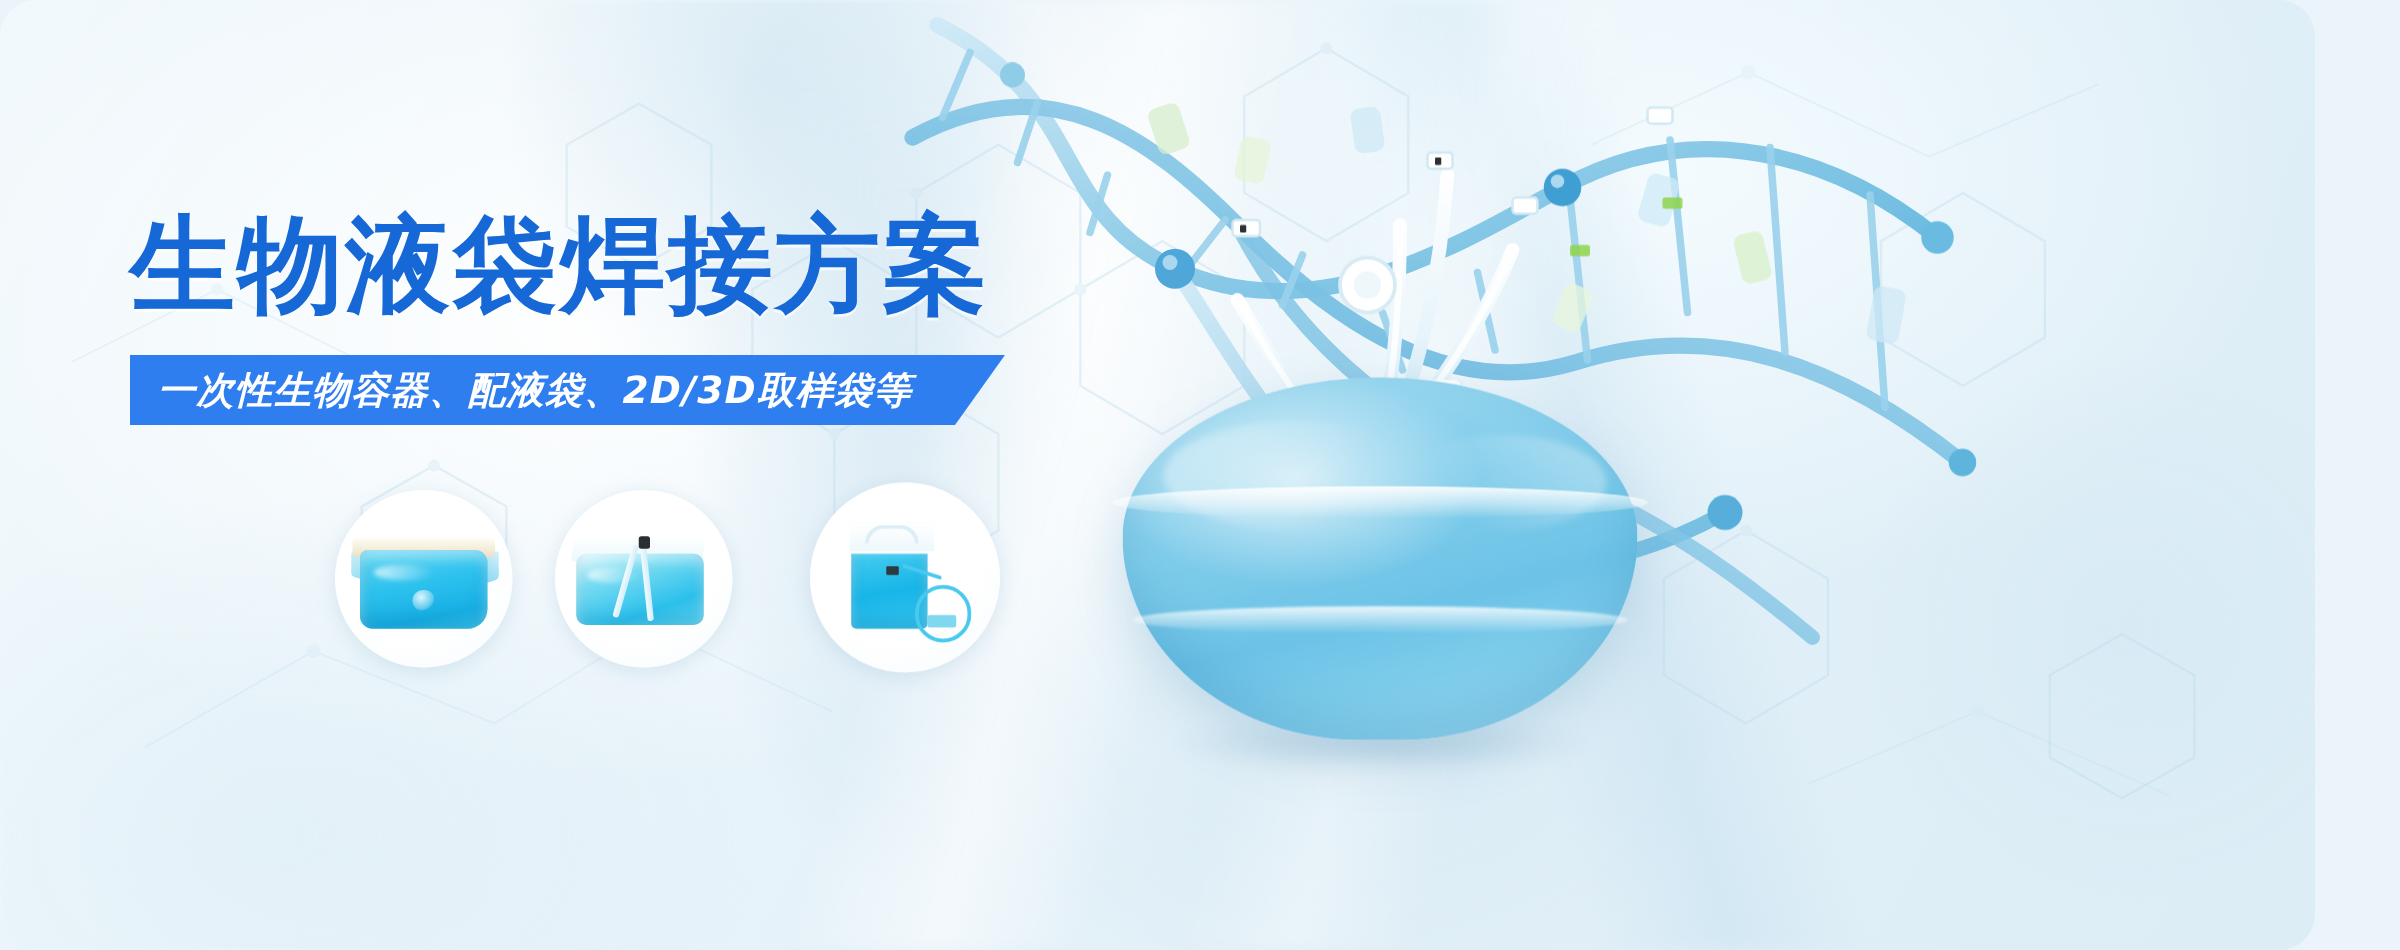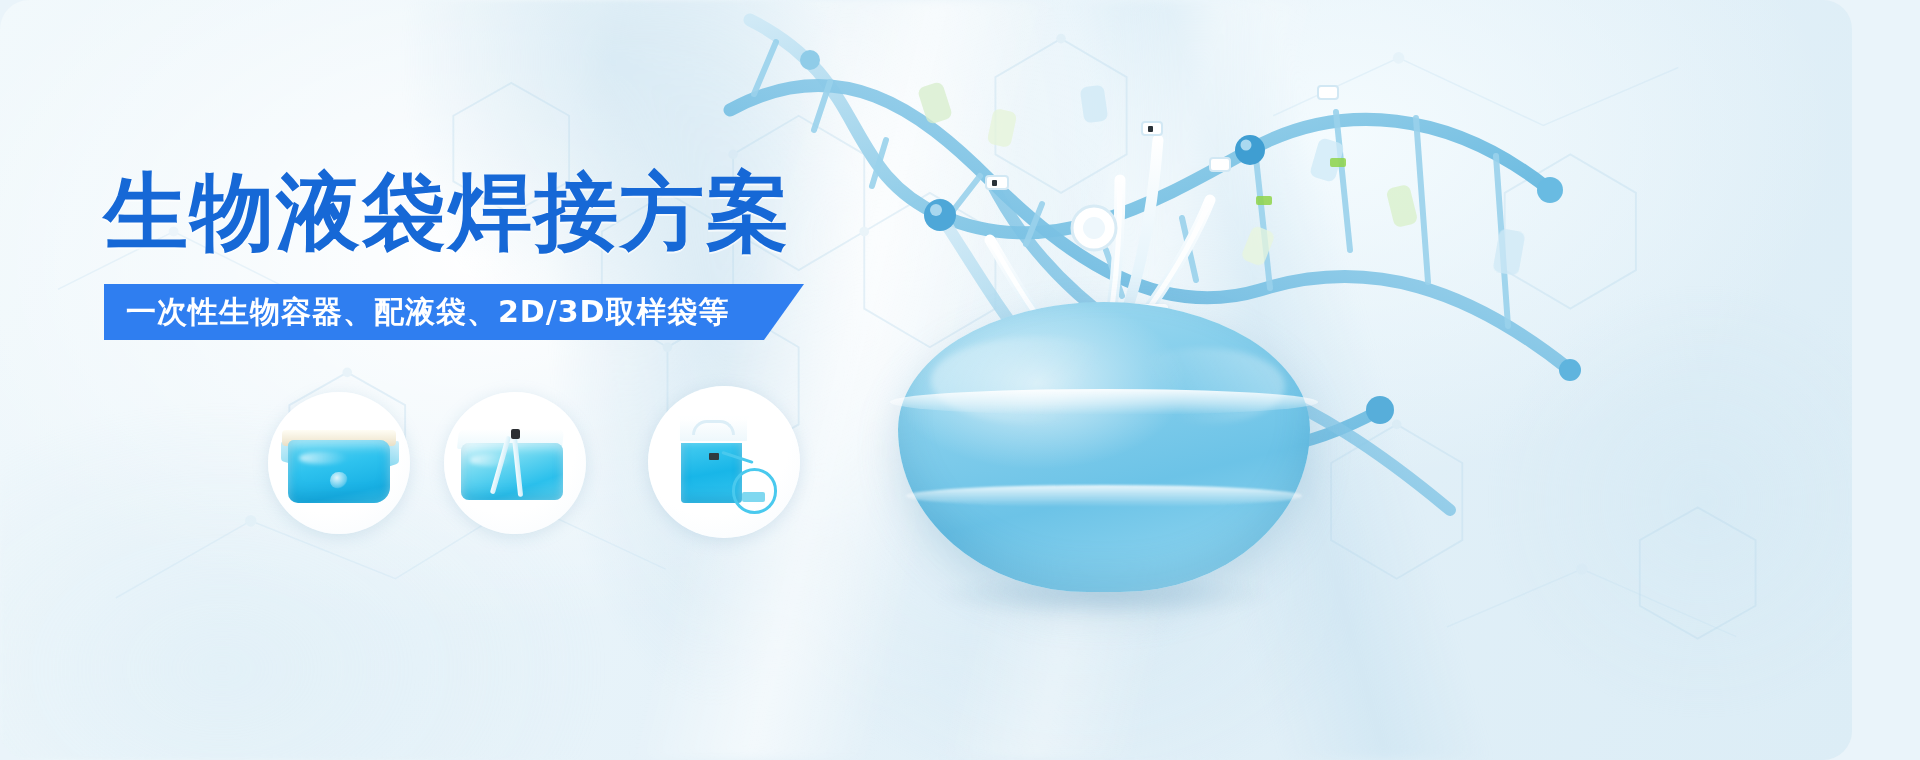--- a/index.html
+++ b/index.html
@@ -53,20 +53,21 @@
     font-family:"DejaVu Sans","Liberation Sans",sans-serif;
     text-shadow:0 2px 0 rgba(255,255,255,.65);
   }
 
   .ribbon{
     position:relative;margin-top:30px;height:56px;width:700px;
     display:flex;align-items:center;
     background:#2f7ef0;
     -webkit-clip-path:polygon(0 0, 700px 0, 660px 56px, 0 56px);
     clip-path:polygon(0 0, 700px 0, 660px 56px, 0 56px);
+    font-style:italic;
   }
   .ribbon-text{
     color:#ffffff;font-size:30px;font-weight:bold;letter-spacing:1px;
     padding-left:22px;white-space:nowrap;
     font-family:"DejaVu Sans","Liberation Sans",sans-serif;
   }
 
   
   .thumb{
     position:absolute;border-radius:50%;overflow:hidden;

